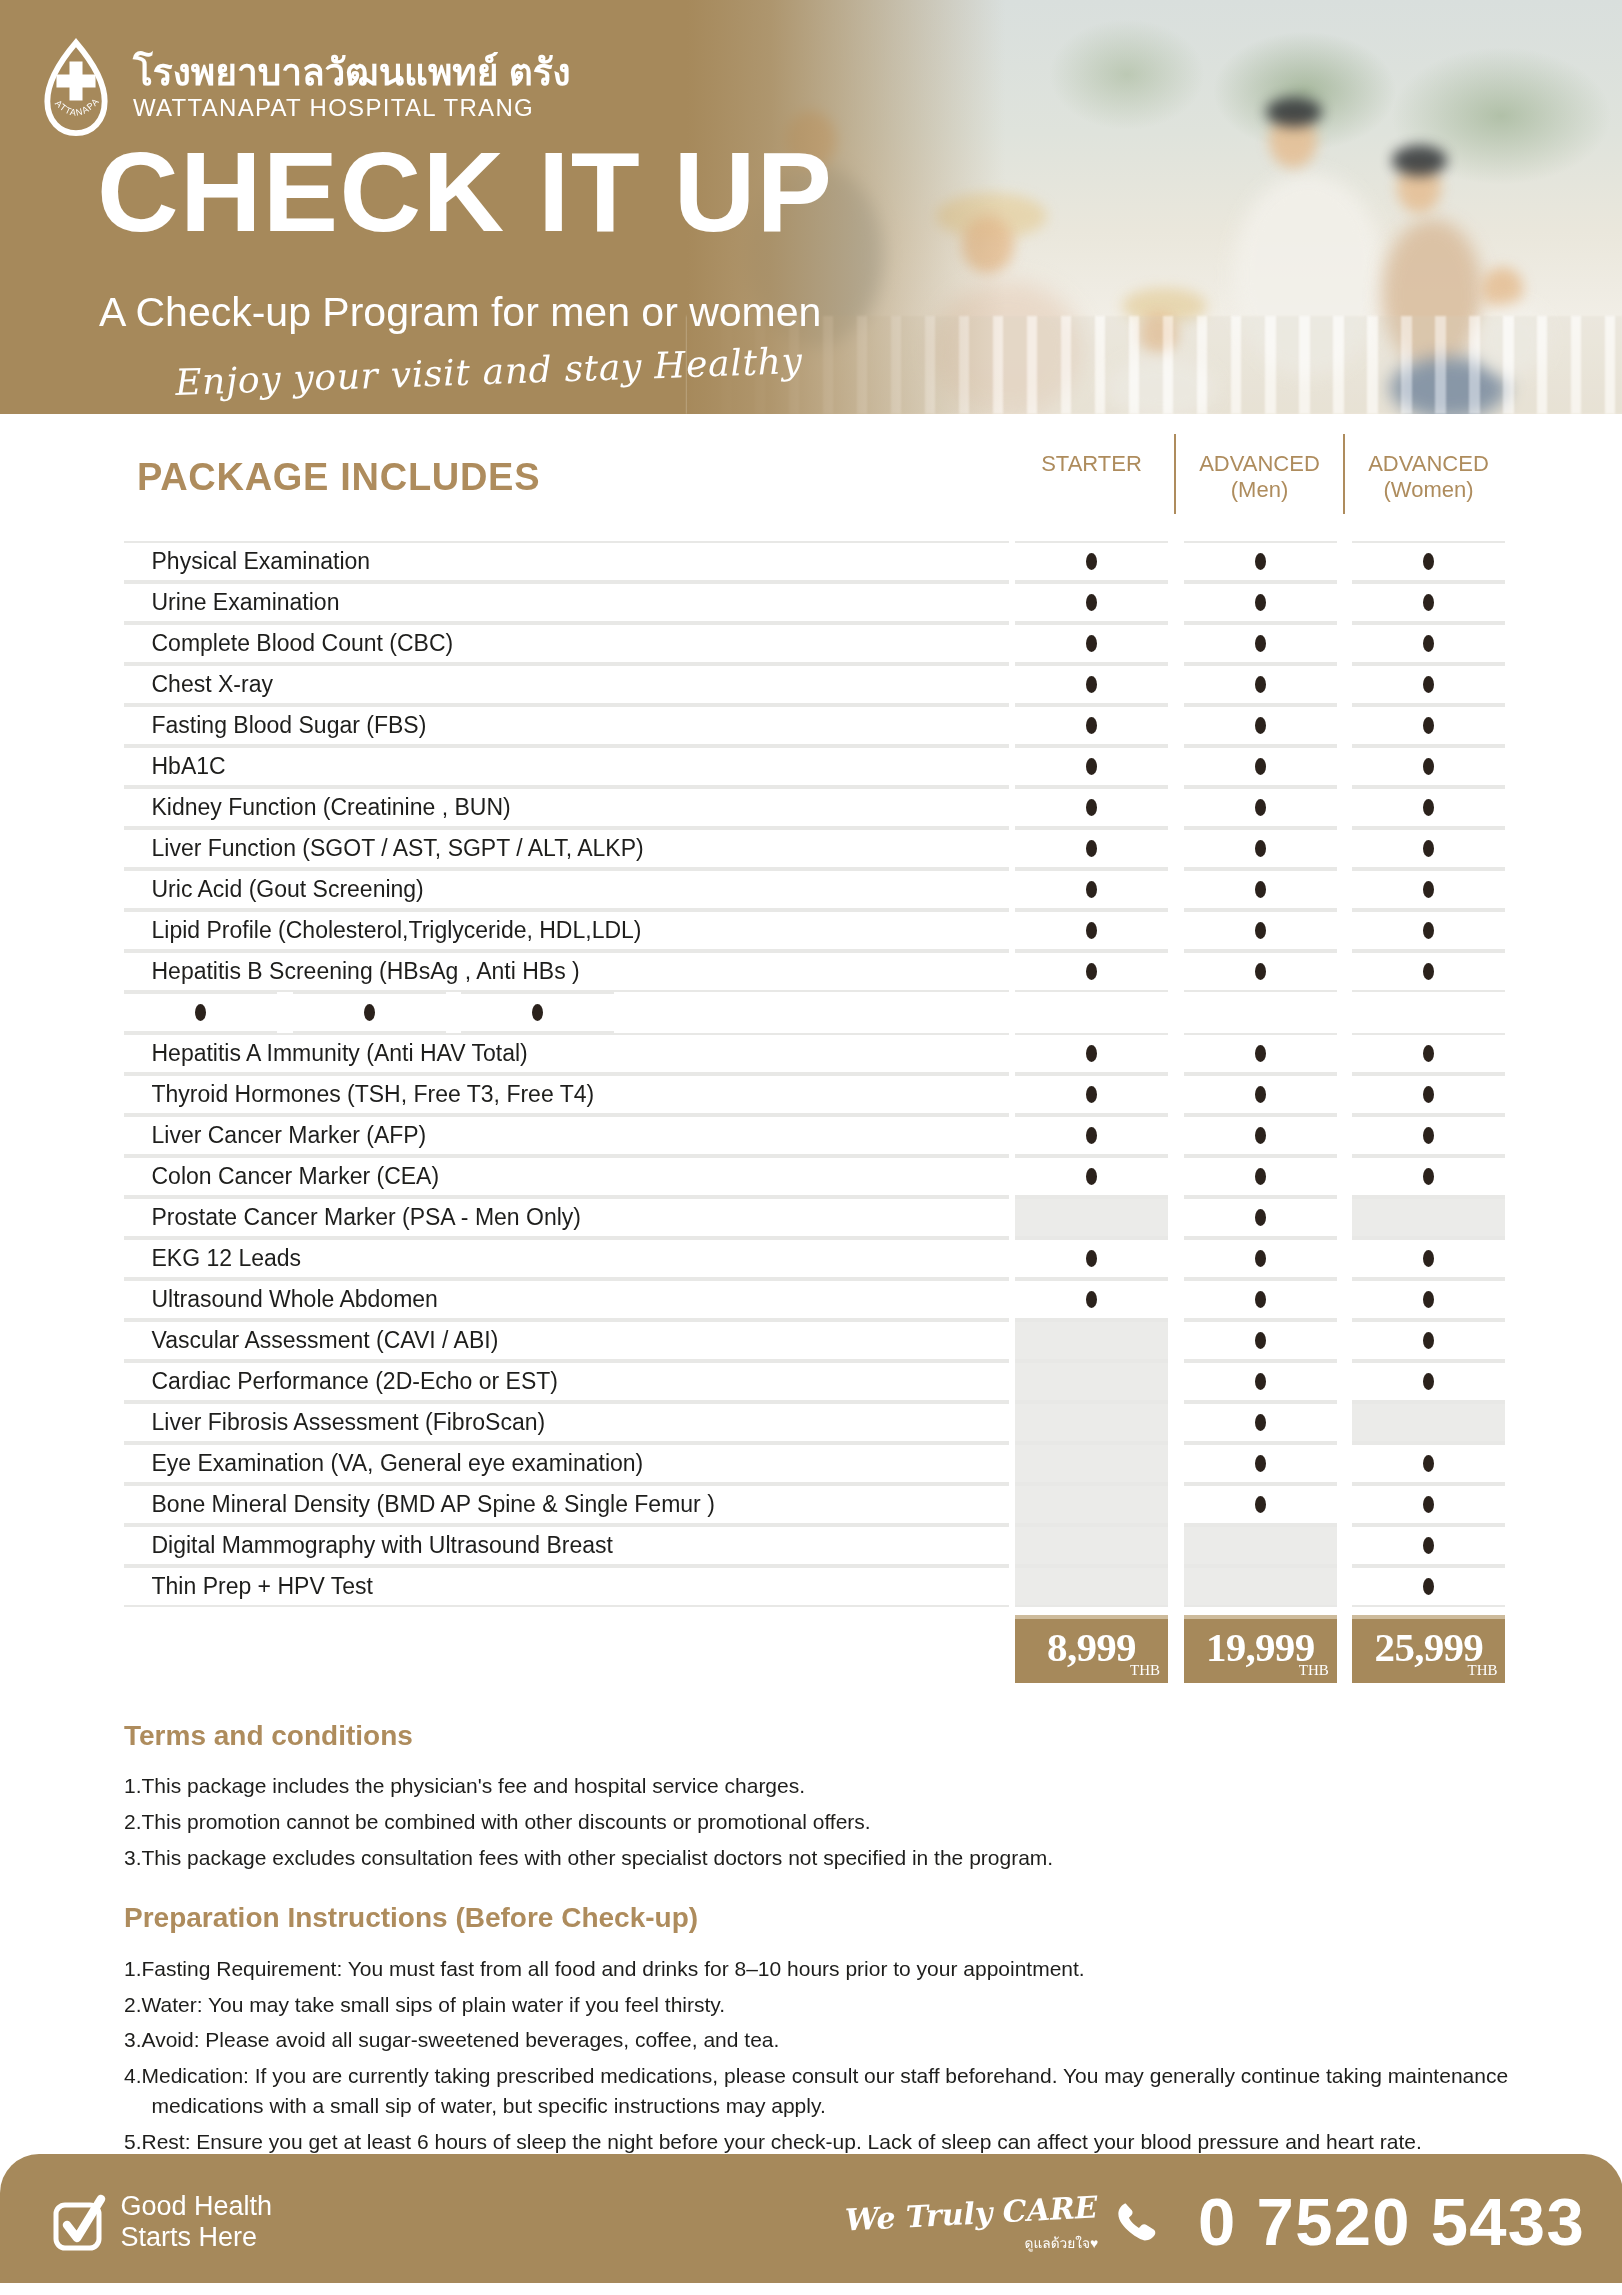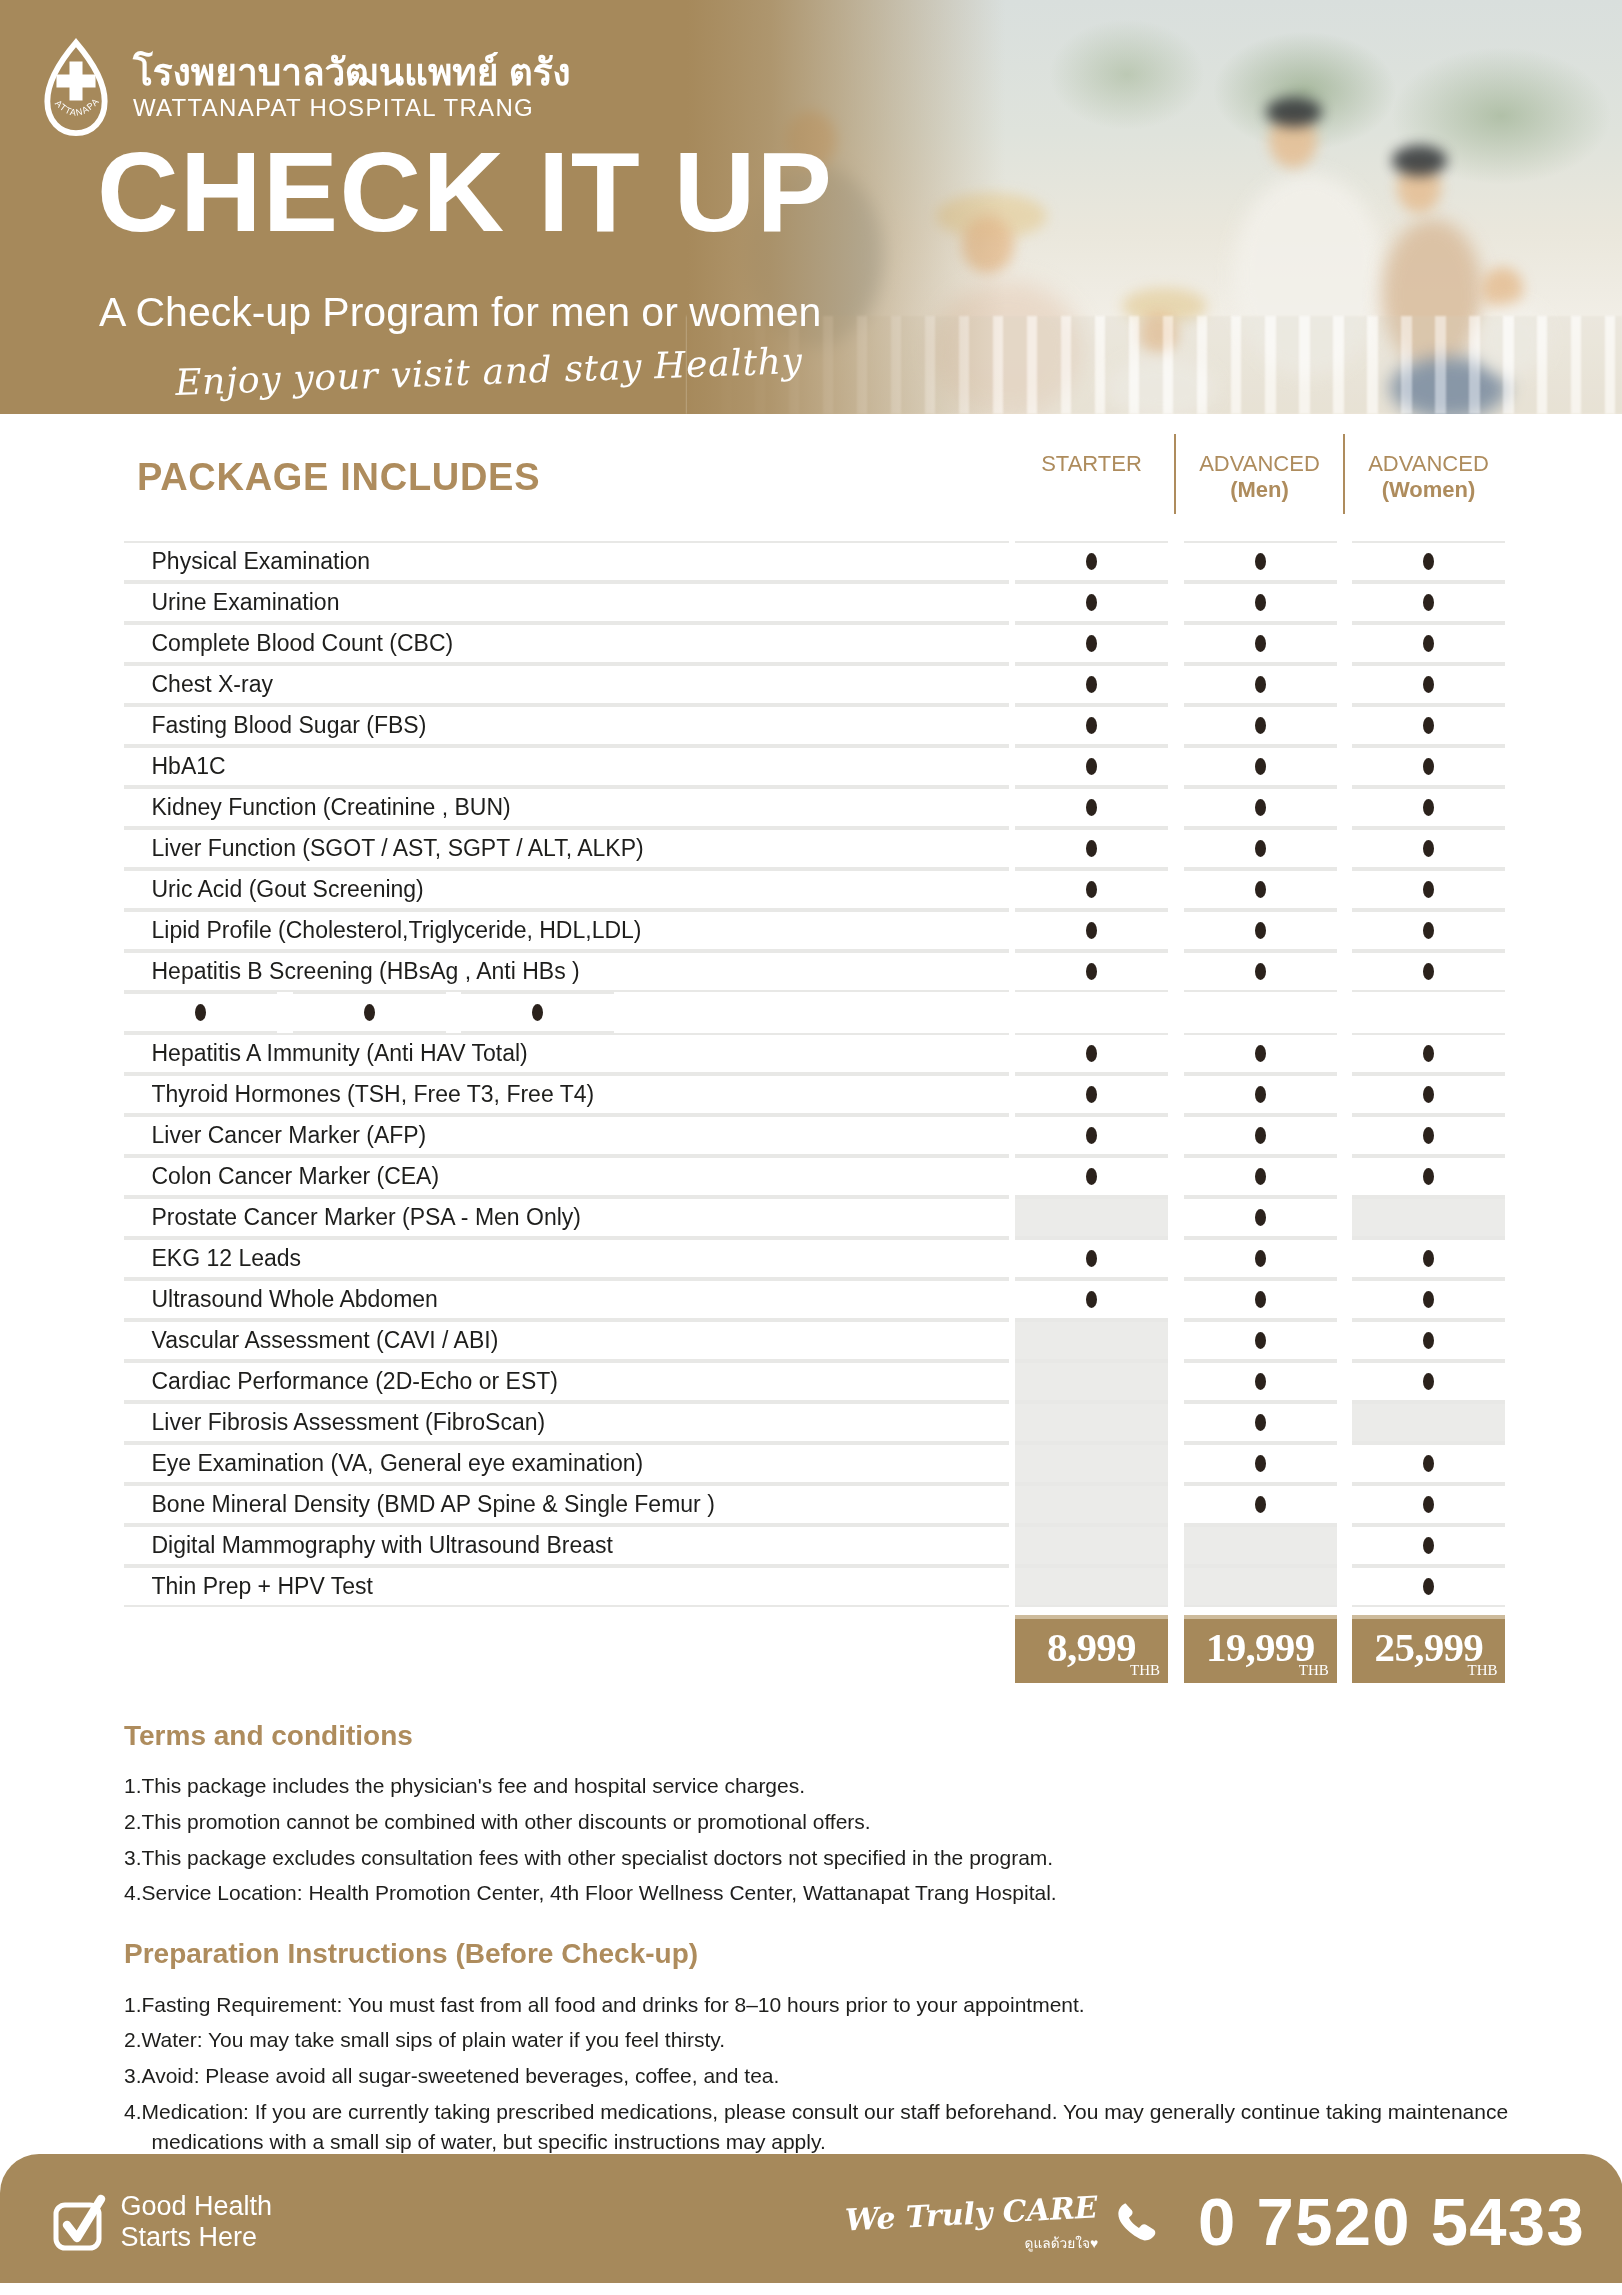--- a/index.html
+++ b/index.html
@@ -55,21 +55,21 @@
   .hero-title{position:absolute;left:97px;top:139px;z-index:5;color:#fff;font-size:113px;font-weight:bold;
     letter-spacing:1.3px;line-height:.95;white-space:nowrap;}
   .hero-sub{position:absolute;left:99px;top:289px;z-index:5;color:#fff;font-size:41px;white-space:nowrap;}
   .hero-tag{position:absolute;left:175px;top:351px;z-index:5;color:#fff;font-size:36px;font-style:italic;
     font-family:"DejaVu Serif", serif;transform:rotate(-2deg);white-space:nowrap;letter-spacing:0.7px;}
 
   
   .pkg-head{position:relative;margin:19.6px 115px 0 124px;height:98px;}
   .pkg-title{position:absolute;left:13px;top:22px;font-size:38px;font-weight:bold;color:var(--tan);letter-spacing:0.7px;}
   .col-h{position:absolute;top:17px;width:153px;text-align:center;color:var(--tan);font-size:22px;line-height:1.22;}
-  .col-h .l2{font-size:22px;font-weight:bold;}
+  .col-h .l2{font-size:22px;}
   .col-h1{left:891px;} .col-h2{left:1059px;} .col-h3{left:1228px;}
   .vline{position:absolute;top:0;width:2px;height:80px;background:var(--tan);}
   .vl1{left:1050px;} .vl2{left:1219px;}
 
   
   .table{margin:9.2px 115px 0 124px;}
   .trow{display:flex;height:41px;}
   .cell{background:#fff;border-top:2px solid var(--rowline);border-bottom:2px solid var(--rowline);}
   .lab{width:885px;margin-right:5.9px;display:flex;align-items:center;padding-left:27.5px;
     font-size:23px;color:var(--ink);white-space:nowrap;}
@@ -472,21 +472,20 @@
         <div class="cur">THB</div>
       </div>
     </div>
 
   <div class="terms">
     <div class="sec-h">Terms and conditions</div>
     <div id="terms-host">
         <div class="li">1.This package includes the physician's fee and hospital service charges.</div>
         <div class="li">2.This promotion cannot be combined with other discounts or promotional offers.</div>
         <div class="li">3.This package excludes consultation fees with other specialist doctors not specified in the program.</div>
-        <div class="li">4.Service Location: Health Promotion Center, 4th Floor Wellness Center, Wattanapat Trang Hospital.</div>
       </div>
   </div>
 
   <div class="prep">
     <div class="sec-h">Preparation Instructions (Before Check-up)</div>
     <div id="prep-host">
         <div class="li">1.Fasting Requirement: You must fast from all food and drinks for 8–10 hours prior to your appointment.</div>
         <div class="li">2.Water: You may take small sips of plain water if you feel thirsty.</div>
         <div class="li">3.Avoid: Please avoid all sugar-sweetened beverages, coffee, and tea.</div>
         <div class="li">4.Medication: If you are currently taking prescribed medications, please consult our staff beforehand. You may generally continue taking maintenance medications with a small sip of water, but specific instructions may apply.</div>

